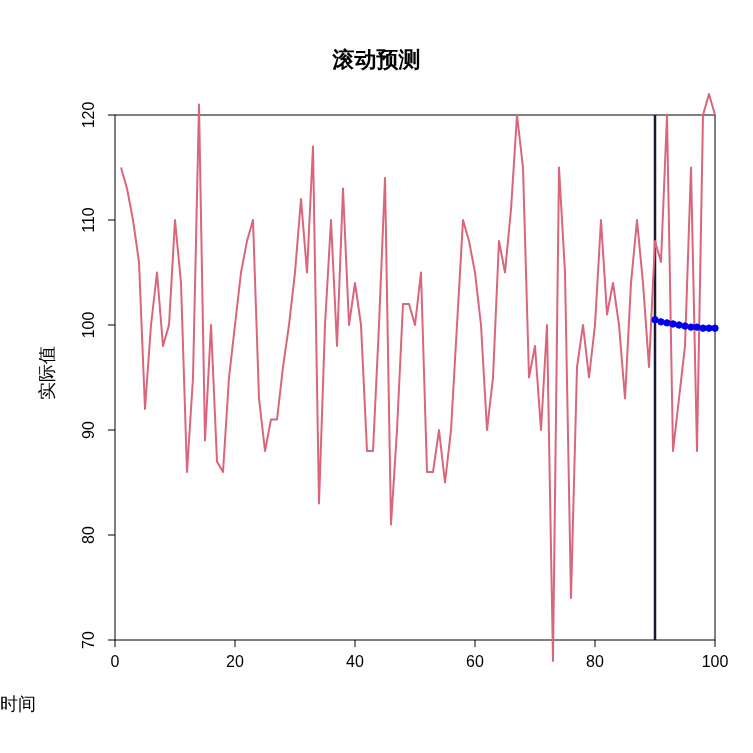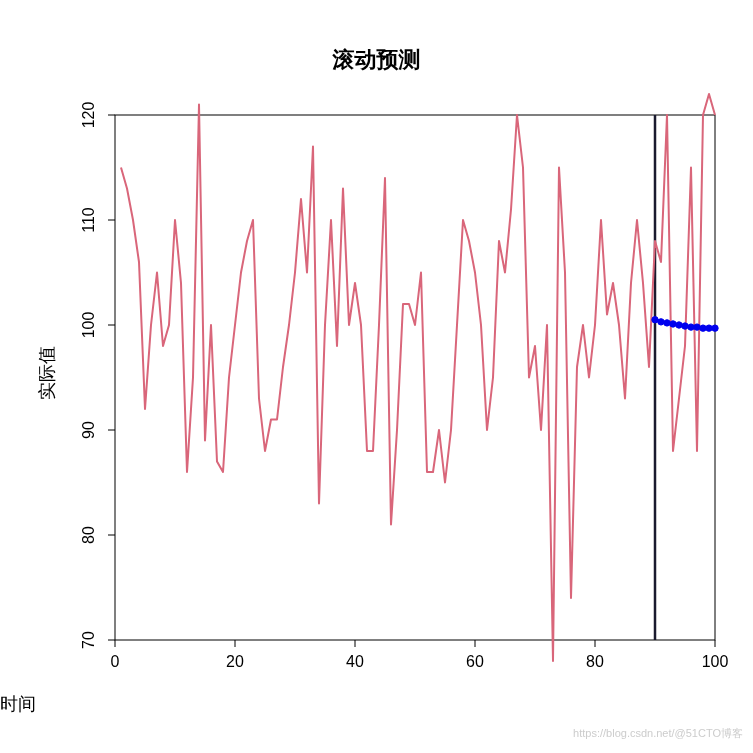--- a/index.html
+++ b/index.html
@@ -97,14 +97,13 @@
       <circle cx="667" cy="322.9" r="3.2" fill="#0000ee" stroke="#0000ee"></circle>
       <circle cx="673" cy="323.95000000000005" r="3.2" fill="#0000ee" stroke="#0000ee"></circle>
       <circle cx="679" cy="325" r="3.2" fill="#0000ee" stroke="#0000ee"></circle>
       <circle cx="685" cy="326.04999999999995" r="3.2" fill="#0000ee" stroke="#0000ee"></circle>
       <circle cx="691" cy="327.1" r="3.2" fill="#0000ee" stroke="#0000ee"></circle>
       <circle cx="697" cy="327.1" r="3.2" fill="#0000ee" stroke="#0000ee"></circle>
       <circle cx="703" cy="328.15" r="3.2" fill="#0000ee" stroke="#0000ee"></circle>
       <circle cx="709" cy="328.15" r="3.2" fill="#0000ee" stroke="#0000ee"></circle>
       <circle cx="715" cy="328.15" r="3.2" fill="#0000ee" stroke="#0000ee"></circle>
     </svg>
-  <div class="watermark">https://blog.csdn.net/@51CTO博客</div>
 </div>
 
 </body></html>

